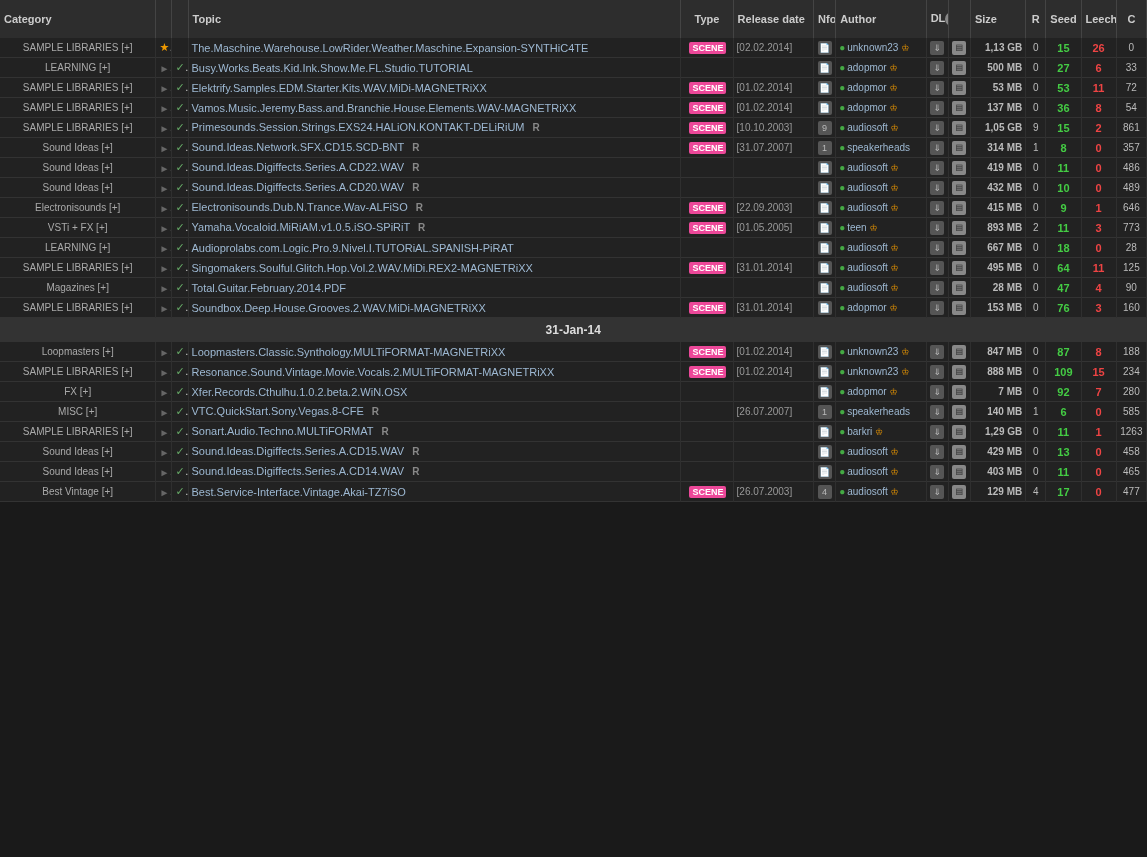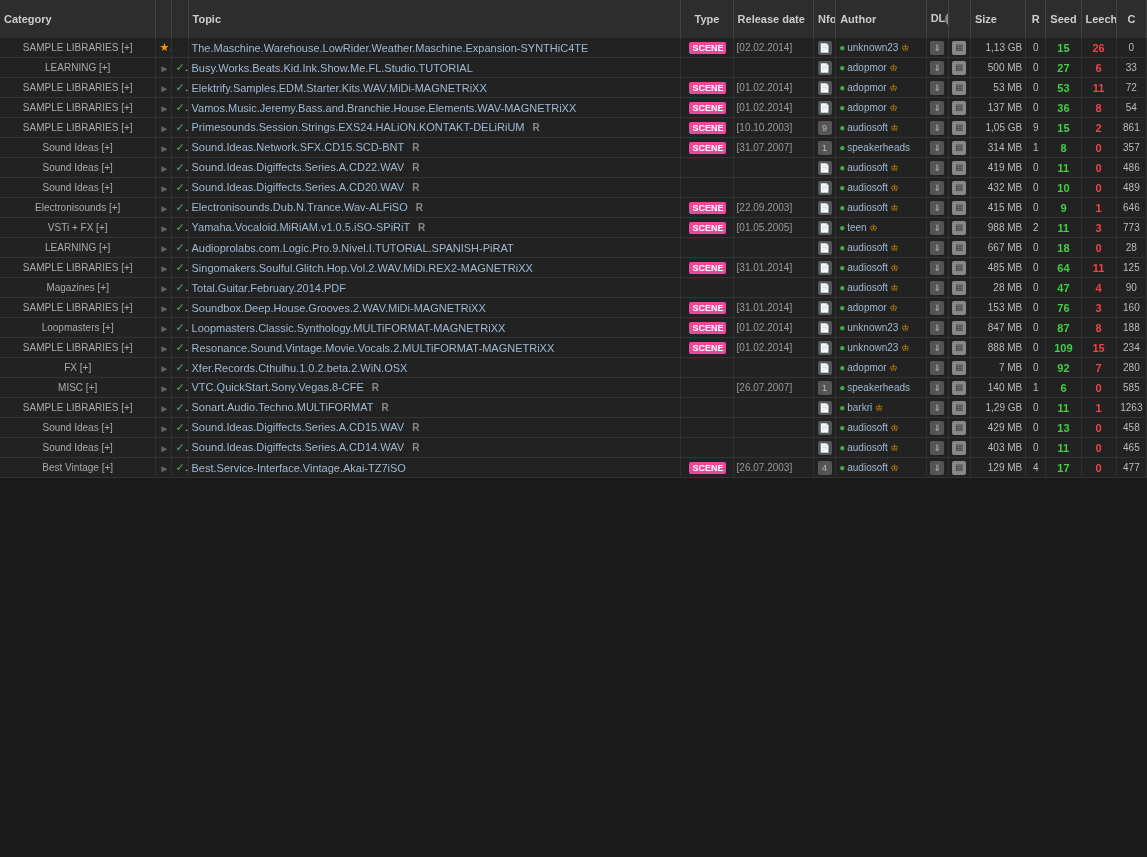--- a/index.html
+++ b/index.html
@@ -146,21 +146,21 @@
       width: 14px;
       height: 14px;
       background: #888;
       border-radius: 2px;
       text-align: center;
       line-height: 14px;
       font-size: 8px;
       color: #222;
     }
 
-    .size-cell { color: #bbb; font-size: 10px; text-align: right; }
+    .size-cell { color: #bbb; font-size: 10px; text-align: right; font-weight: bold; }
     .r-cell { color: #bbb; font-size: 10px; text-align: center; }
     .seed-cell { color: #4c4; font-size: 11px; font-weight: bold; text-align: center; }
     .leech-cell { color: #e44; font-size: 11px; font-weight: bold; text-align: center; }
     .c-cell { color: #bbb; font-size: 10px; text-align: center; }
 
     .hdr-dl {
       display: inline-block;
       width: 14px;
       height: 14px;
       background: #888;
@@ -367,21 +367,21 @@
         <td class="cat-cell"><a href="#">VSTi + FX [+]</a></td>
         <td style="text-align: center;"><span class="arrow-icon">►</span></td>
         <td style="text-align: center;"><span class="check-icon">✓</span></td>
         <td><a href="#" class="topic-link">Yamaha.Vocaloid.MiRiAM.v1.0.5.iSO-SPiRiT</a> <span class="badge badge-r">R</span></td>
         <td style="text-align: center;"><span class="badge badge-scene">SCENE</span></td>
         <td class="rel-date">[01.05.2005]</td>
         <td style="text-align: center;"><span class="nfo-icon">📄</span></td>
         <td class="author-cell"><span class="dot-green">●</span><a href="#">teen</a> <span class="crown-icon">♔</span></td>
         <td style="text-align: center;"><span class="dl-icon">⇓</span></td>
         <td style="text-align: center;"><span class="chart-icon">▤</span></td>
-        <td class="size-cell">988 MB</td>
+        <td class="size-cell">893 MB</td>
         <td class="r-cell">2</td>
         <td class="seed-cell">11</td>
         <td class="leech-cell">3</td>
         <td class="c-cell">773</td>
       </tr>
       <tr class="data-row">
         <td class="cat-cell"><a href="#">LEARNING [+]</a></td>
         <td style="text-align: center;"><span class="arrow-icon">►</span></td>
         <td style="text-align: center;"><span class="check-icon">✓</span></td>
         <td><a href="#" class="topic-link">Audioprolabs.com.Logic.Pro.9.Nivel.I.TUTORiAL.SPANISH-PiRAT</a></td>
@@ -401,21 +401,21 @@
         <td class="cat-cell"><a href="#">SAMPLE LIBRARIES [+]</a></td>
         <td style="text-align: center;"><span class="arrow-icon">►</span></td>
         <td style="text-align: center;"><span class="check-icon">✓</span></td>
         <td><a href="#" class="topic-link">Singomakers.Soulful.Glitch.Hop.Vol.2.WAV.MiDi.REX2-MAGNETRiXX</a></td>
         <td style="text-align: center;"><span class="badge badge-scene">SCENE</span></td>
         <td class="rel-date">[31.01.2014]</td>
         <td style="text-align: center;"><span class="nfo-icon">📄</span></td>
         <td class="author-cell"><span class="dot-green">●</span><a href="#">audiosoft</a> <span class="crown-icon">♔</span></td>
         <td style="text-align: center;"><span class="dl-icon">⇓</span></td>
         <td style="text-align: center;"><span class="chart-icon">▤</span></td>
-        <td class="size-cell">485 MB</td>
+        <td class="size-cell">495 MB</td>
         <td class="r-cell">0</td>
         <td class="seed-cell">64</td>
         <td class="leech-cell">11</td>
         <td class="c-cell">125</td>
       </tr>
       <tr class="data-row">
         <td class="cat-cell"><a href="#">Magazines [+]</a></td>
         <td style="text-align: center;"><span class="arrow-icon">►</span></td>
         <td style="text-align: center;"><span class="check-icon">✓</span></td>
         <td><a href="#" class="topic-link">Total.Guitar.February.2014.PDF</a></td>
@@ -441,20 +441,23 @@
         <td style="text-align: center;"><span class="nfo-icon">📄</span></td>
         <td class="author-cell"><span class="dot-green">●</span><a href="#">adopmor</a> <span class="crown-icon">♔</span></td>
         <td style="text-align: center;"><span class="dl-icon">⇓</span></td>
         <td style="text-align: center;"><span class="chart-icon">▤</span></td>
         <td class="size-cell">153 MB</td>
         <td class="r-cell">0</td>
         <td class="seed-cell">76</td>
         <td class="leech-cell">3</td>
         <td class="c-cell">160</td>
       </tr>
+      <tr class="date-row">
+        <td colspan="15">31-Jan-14</td>
+      </tr>
       <tr class="data-row">
         <td class="cat-cell"><a href="#">Loopmasters [+]</a></td>
         <td style="text-align: center;"><span class="arrow-icon">►</span></td>
         <td style="text-align: center;"><span class="check-icon">✓</span></td>
         <td><a href="#" class="topic-link">Loopmasters.Classic.Synthology.MULTiFORMAT-MAGNETRiXX</a></td>
         <td style="text-align: center;"><span class="badge badge-scene">SCENE</span></td>
         <td class="rel-date">[01.02.2014]</td>
         <td style="text-align: center;"><span class="nfo-icon">📄</span></td>
         <td class="author-cell"><span class="dot-green">●</span><a href="#">unknown23</a> <span class="crown-icon">♔</span></td>
         <td style="text-align: center;"><span class="dl-icon">⇓</span></td>

